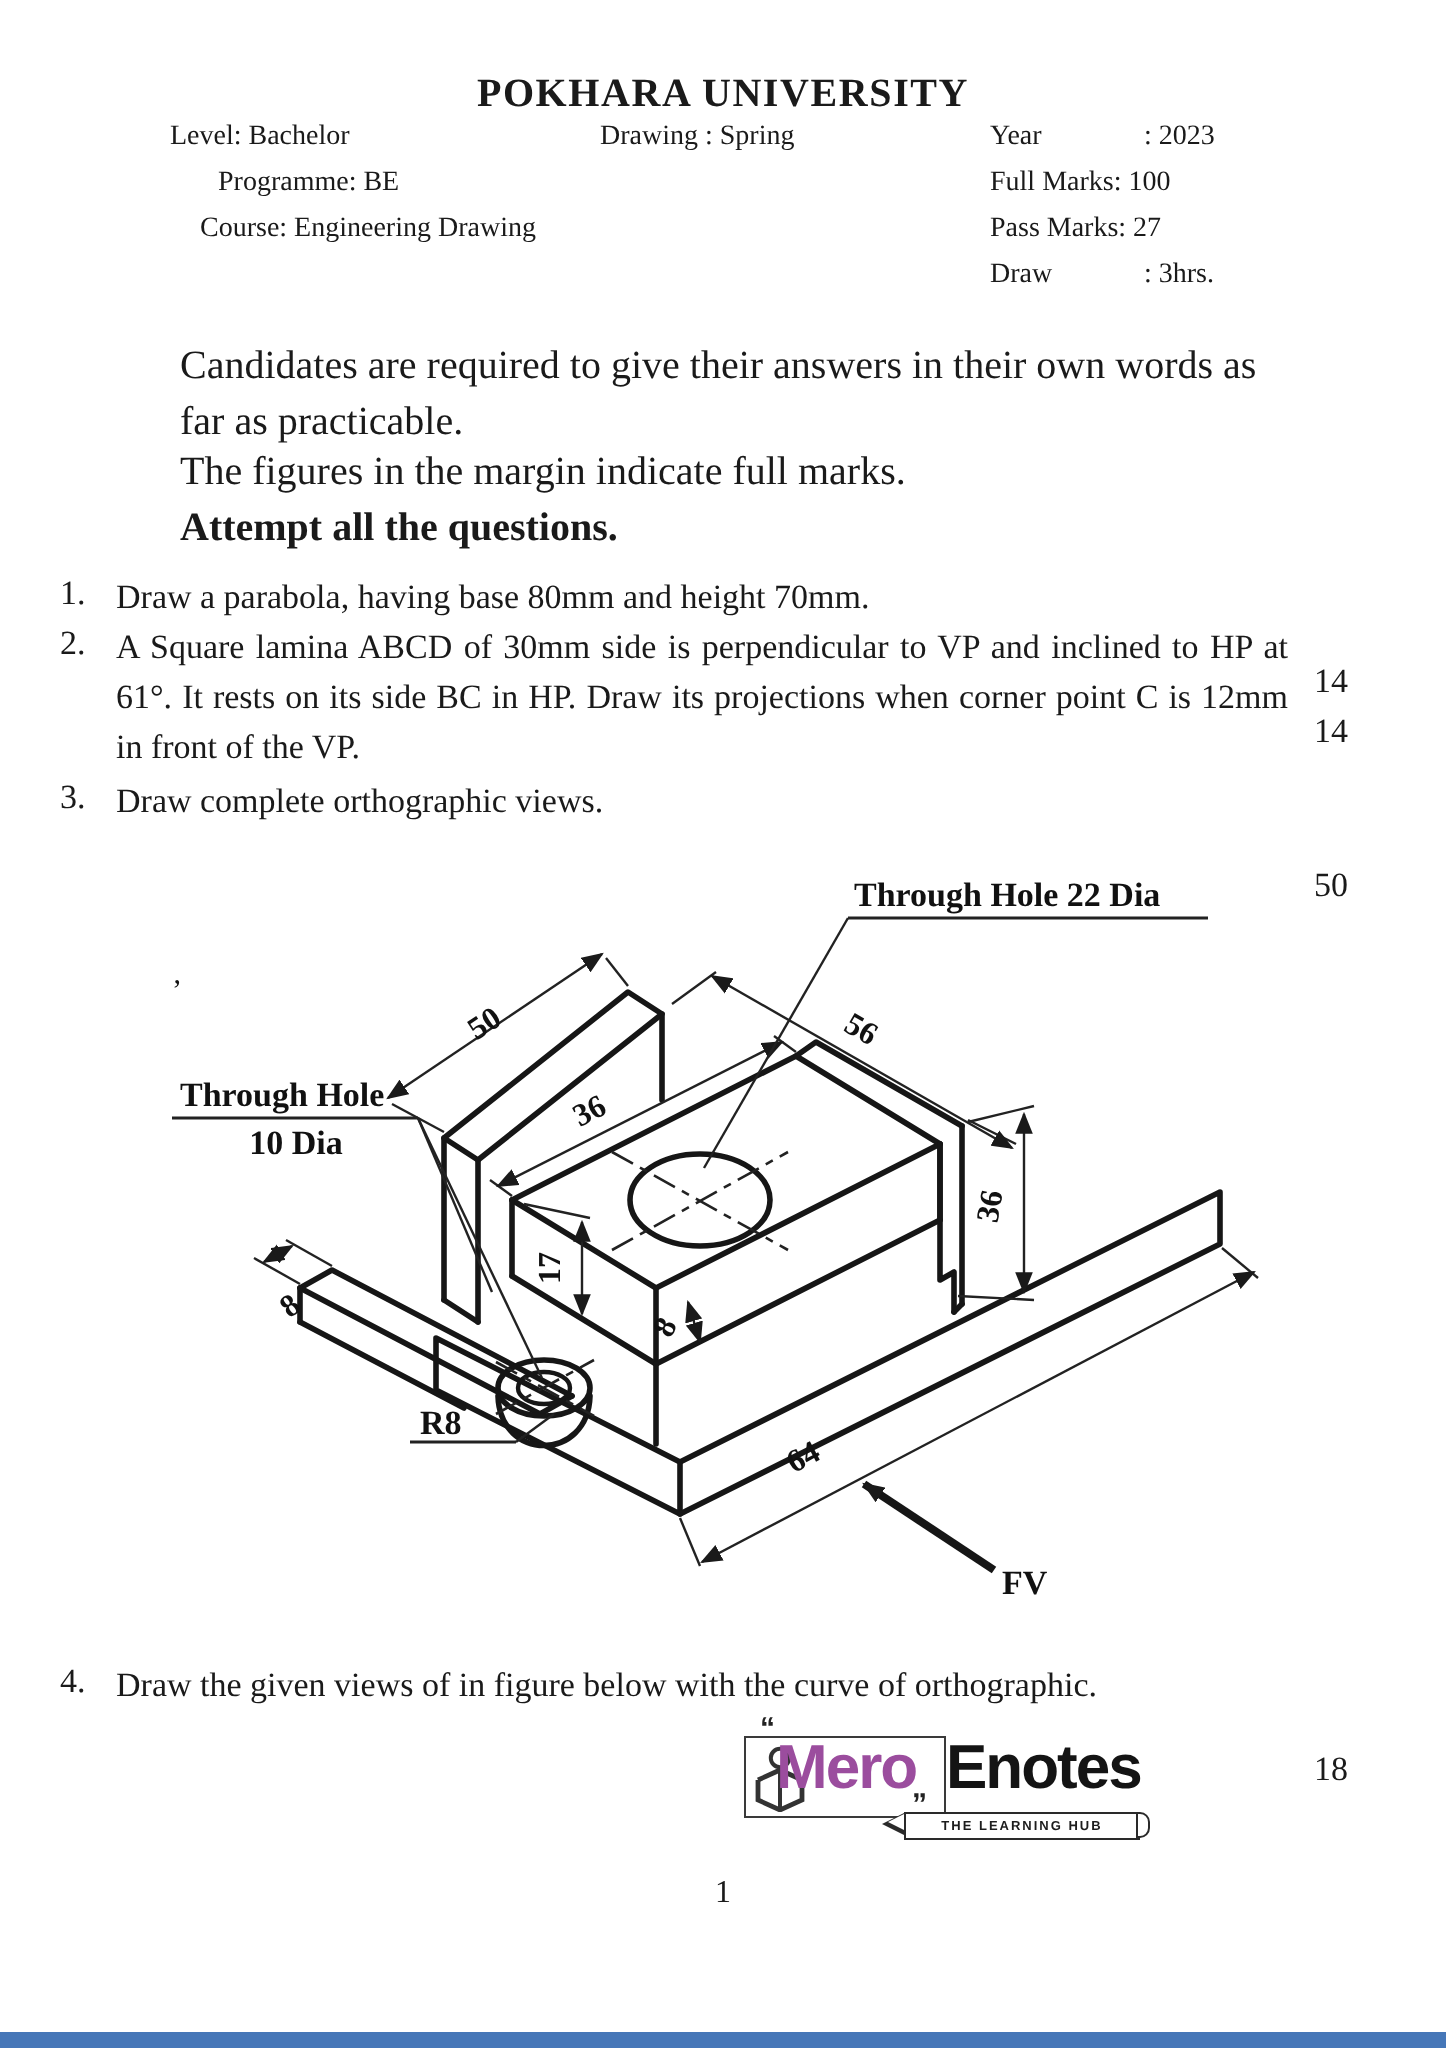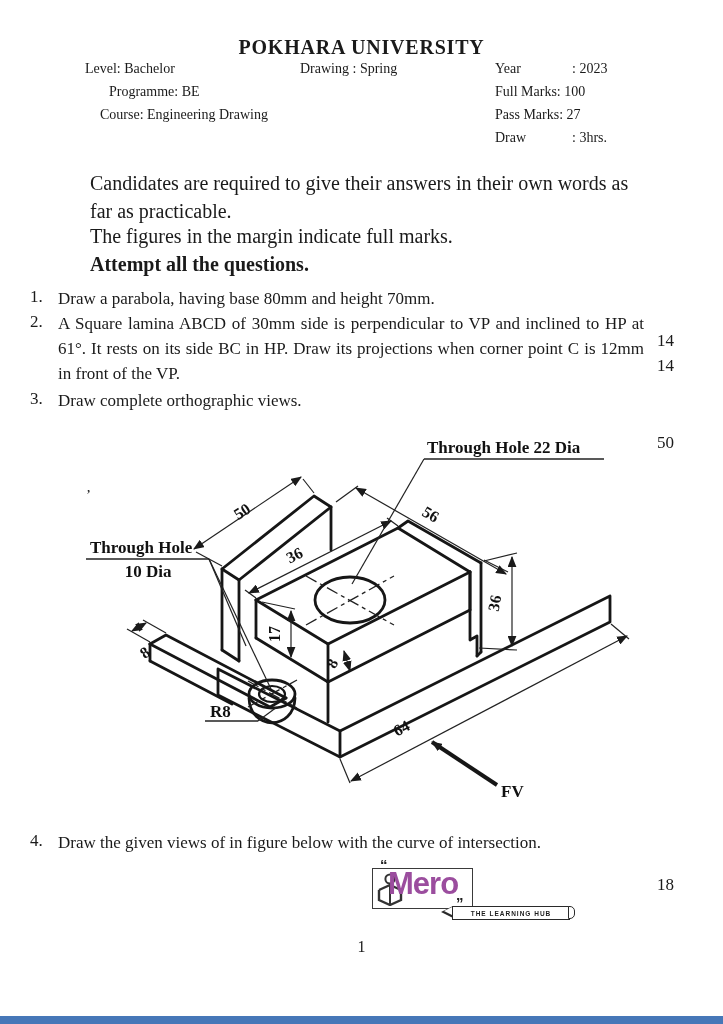--- a/index.html
+++ b/index.html
@@ -66,21 +66,21 @@
 
 <div class="abs qnum" style="left:30px;top:312px;">2.</div>
 <div class="abs qtext just" style="left:58px;top:312px;width:586px;">A Square lamina ABCD of 30mm side is perpendicular to VP and inclined to HP at 61°. It rests on its side BC in HP. Draw its projections when corner point C is 12mm in front of the VP.</div>
 <div class="abs marks" style="left:648px;top:312px;width:26px;text-align:right;">14</div>
 
 <div class="abs qnum" style="left:30px;top:389px;">3.</div>
 <div class="abs qtext" style="left:58px;top:389px;width:585px;">Draw complete orthographic views.</div>
 <div class="abs marks" style="left:648px;top:389px;width:26px;text-align:right;">50</div>
 
 <div class="abs qnum" style="left:30px;top:831px;">4.</div>
-<div class="abs qtext" style="left:58px;top:831px;width:585px;">Draw the given views of in figure below with the curve of intersection.</div>
+<div class="abs qtext" style="left:58px;top:831px;width:585px;">Draw the given views of in figure below with the curve of orthographic.</div>
 <div class="abs marks" style="left:648px;top:831px;width:26px;text-align:right;">18</div>
 
 <svg class="abs" style="left:0;top:0;" width="723" height="824" viewBox="0 0 723 824">
   <defs>
     <marker id="ar" viewBox="0 0 10 8" refX="9" refY="4" markerWidth="11" markerHeight="9" orient="auto-start-reverse" markerUnits="userSpaceOnUse">
       <path d="M0,0 L10,4 L0,8 Z" fill="#1a1a1a"></path>
     </marker>
   </defs>
 
   <g fill="none" stroke="#161616" stroke-width="2.8" stroke-linejoin="round" stroke-linecap="round">
@@ -194,20 +194,21 @@
   <div class="logo-q1">“</div>
   <div class="logo-q2">”</div>
 
   <svg class="abs" style="left:15px;top:12px;" width="30" height="34" viewBox="0 0 30 34">
     <circle cx="15" cy="7" r="4.6" fill="none" stroke="#333" stroke-width="2"></circle>
     <path d="M4,18 L15,13 L26,18" fill="none" stroke="#333" stroke-width="2.4"></path>
     <path d="M4,18 L4,28 L15,33 L26,28 L26,18" fill="none" stroke="#333" stroke-width="2.4"></path>
     <path d="M15,13 L15,33" stroke="#333" stroke-width="2"></path>
   </svg>
   <div class="logo-mero" style="color: rgb(155, 77, 158);">Mero</div>
+  <div class="logo-enotes">Enotes</div>
   <div class="banner">
     <div class="banner-tip"></div>
     <div class="banner-text">THE LEARNING HUB</div>
     <div class="banner-cap"></div>
   </div>
 </div>
 
 <div class="abs pagenum" style="top:938px;left:0;">1</div>
 <div class="bluebar" style="background: rgb(70, 119, 184);"></div>
 

